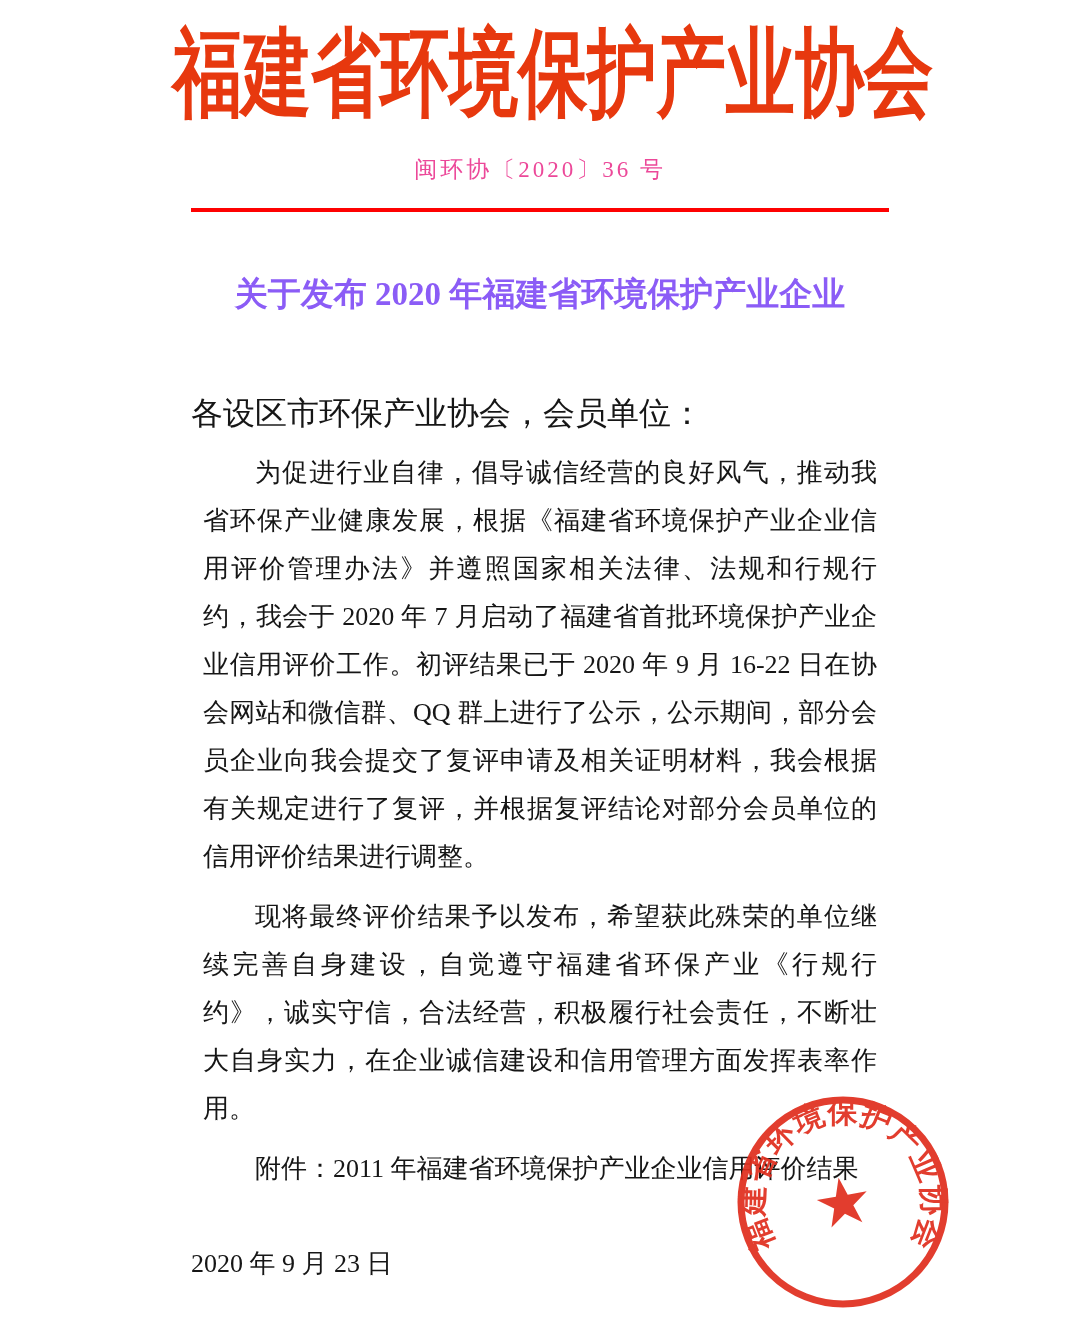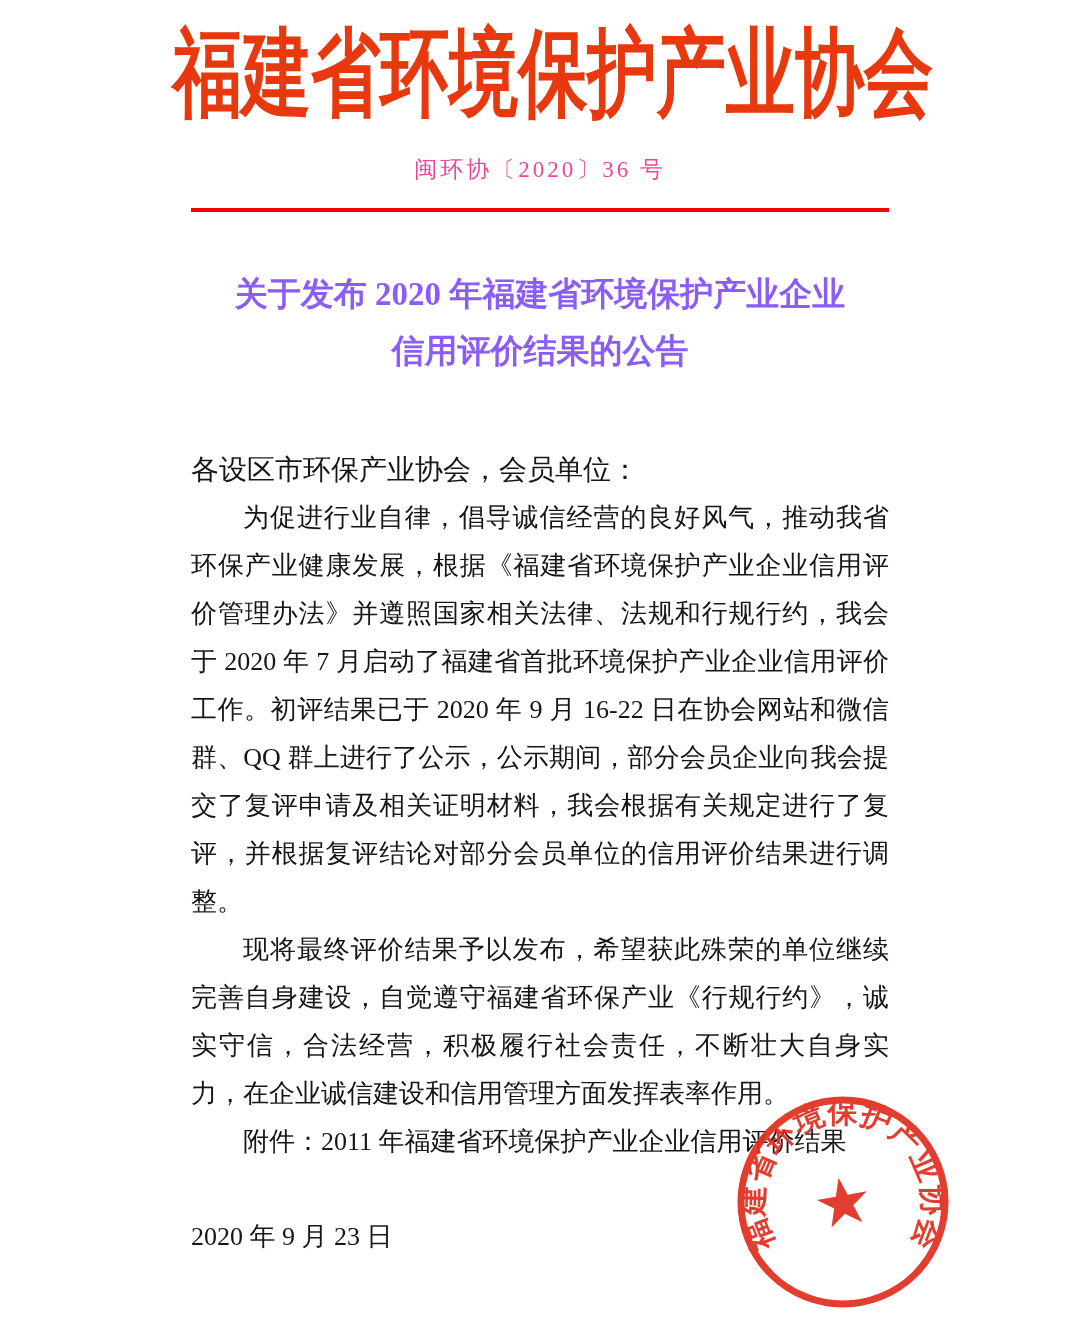--- a/index.html
+++ b/index.html
@@ -47,25 +47,25 @@
   .notice-title {
     margin-top: 54px;
     text-align: center;
     font-weight: bold;
     font-size: 33px;
     line-height: 57px;
     color: #8b5cf6;
   }
   .salutation {
     margin-top: 66px;
-    font-size: 28px;
+    font-size: 32px;
     line-height: 48px;
   }
   .body-text p {
-    margin: 0;
+    margin: 12px;
     font-size: 26px;
     line-height: 48px;
     text-align: justify;
     text-justify: inter-character;
     text-indent: 2em;
   }
   .issue-date {
     margin-top: 47px;
     font-size: 26px;
     line-height: 48px;
@@ -98,21 +98,20 @@
   <div class="org-name">福建省环境保护产业协会</div>
 
   <div class="content">
 
     <div class="doc-number">闽环协〔2020〕36 号</div>
 
     <div class="red-rule"></div>
 
     <div class="notice-title">
       <div>关于发布 2020 年福建省环境保护产业企业</div>
-      <div>信用评价结果的公告</div>
     </div>
 
     <div class="salutation">各设区市环保产业协会，会员单位：</div>
 
     <div class="body-text">
       <p>为促进行业自律，倡导诚信经营的良好风气，推动我省环保产业健康发展，根据《福建省环境保护产业企业信用评价管理办法》并遵照国家相关法律、法规和行规行约，我会于 2020 年 7 月启动了福建省首批环境保护产业企业信用评价工作。初评结果已于 2020 年 9 月 16-22 日在协会网站和微信群、QQ 群上进行了公示，公示期间，部分会员企业向我会提交了复评申请及相关证明材料，我会根据有关规定进行了复评，并根据复评结论对部分会员单位的信用评价结果进行调整。</p>
       <p>现将最终评价结果予以发布，希望获此殊荣的单位继续完善自身建设，自觉遵守福建省环保产业《行规行约》，诚实守信，合法经营，积极履行社会责任，不断壮大自身实力，在企业诚信建设和信用管理方面发挥表率作用。</p>
       <p>附件：2011 年福建省环境保护产业企业信用评价结果</p>
     </div>
 

